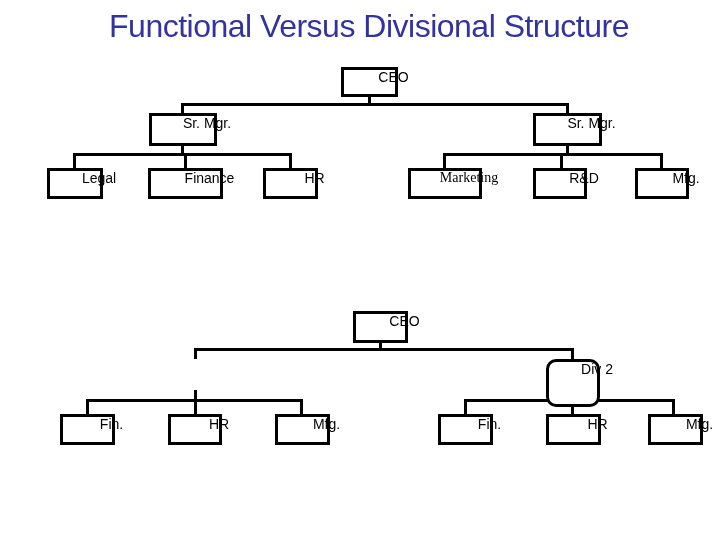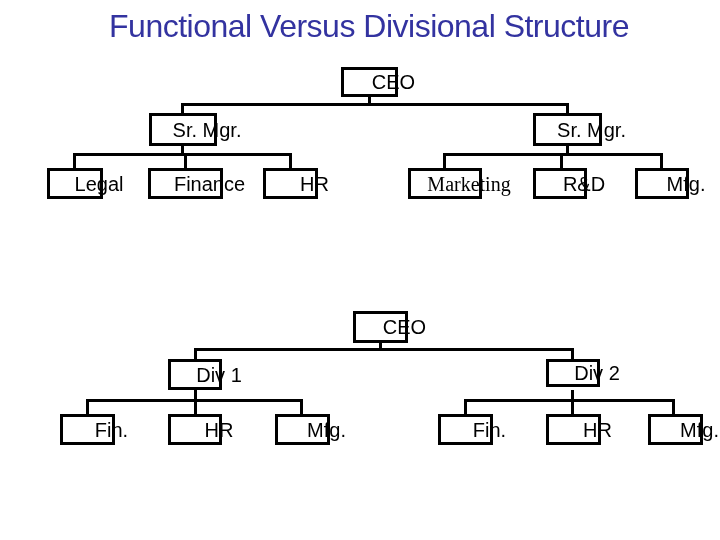--- a/index.html
+++ b/index.html
@@ -33,23 +33,23 @@
     top: 0;
     width: 720px;
     height: 540px;
   }
   .node {
     position: absolute;
     box-sizing: border-box;
     background: #ffffff;
     border: 3px solid #000000;
     display: flex;
-    align-items: center;
+    align-items: flex-start;
     justify-content: center;
-    font-size: 20px;
+    font-size: 14px;
     line-height: 1;
     white-space: nowrap;
     z-index: 2;
     padding-left: 48px;
   }
   .ln {
     position: absolute;
     background: #000000;
     z-index: 1;
   }
@@ -134,24 +134,21 @@
     <div class="ln" style="left:300px; top:399px; width:3px;   height:15px;"></div>
     <div class="ln" style="left:571px; top:390px; width:3px;   height:9px;"></div>
     <div class="ln" style="left:464px; top:399px; width:211px; height:3px;"></div>
     <div class="ln" style="left:464px; top:399px; width:3px;   height:15px;"></div>
     <div class="ln" style="left:571px; top:399px; width:3px;   height:15px;"></div>
     <div class="ln" style="left:672px; top:399px; width:3px;   height:15px;"></div>
 
     <div class="node" style="left:353px; top:311px; width:55px; height:32px;">
         <span>CEO</span>
       </div>
-    <div class="node" style="left:168px; top:359px; width:54px; height:31px;">
-        <span>Div 1</span>
-      </div>
-    <div class="node" style="left:546px; top:359px; width:54px; height:28px;">
+    <div class="node" style="left:546px; top:359px; width:54px; height:48px;border-radius:10px;">
         <span>Div 2</span>
       </div>
     <div class="node" style="left:60px;  top:414px; width:55px; height:31px;">
         <span>Fin.</span>
       </div>
     <div class="node" style="left:168px; top:414px; width:54px; height:31px;">
         <span>HR</span>
       </div>
     <div class="node" style="left:275px; top:414px; width:55px; height:31px;">
         <span>Mfg.</span>

